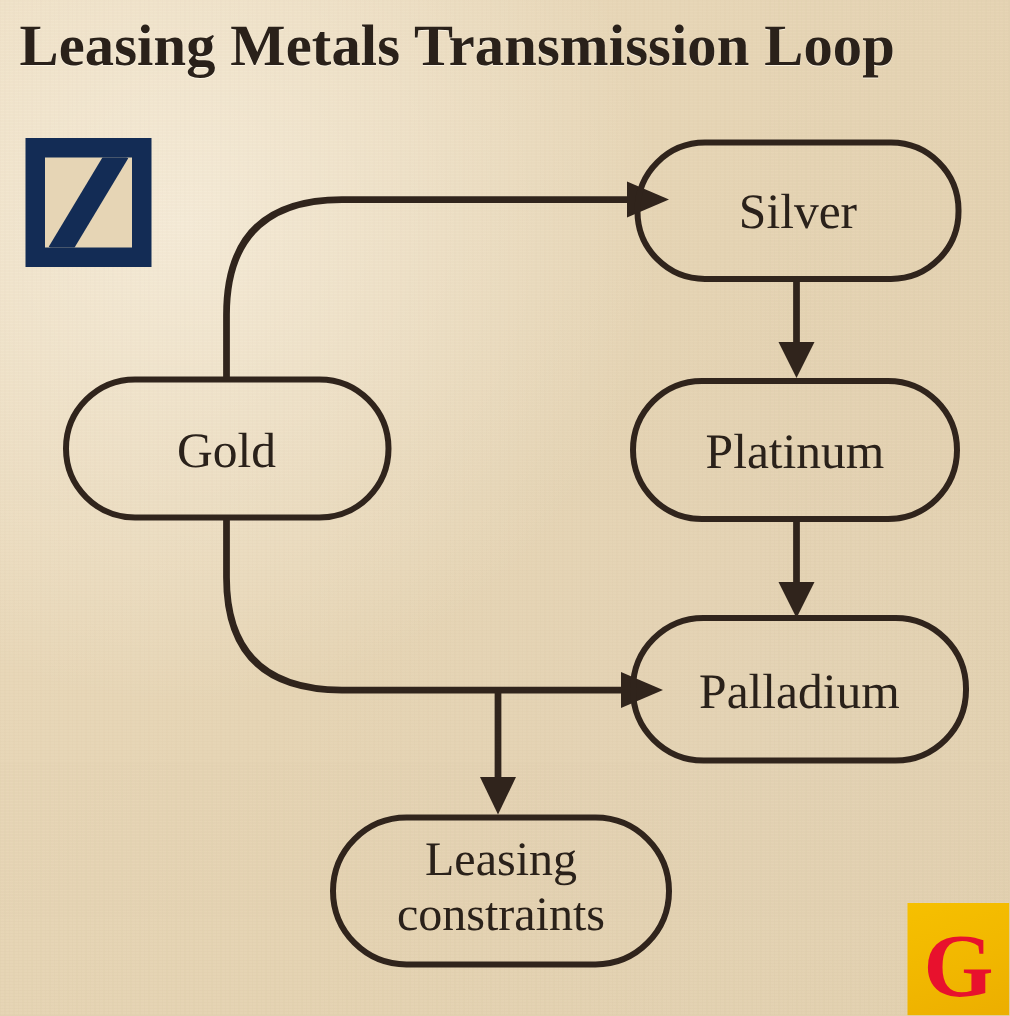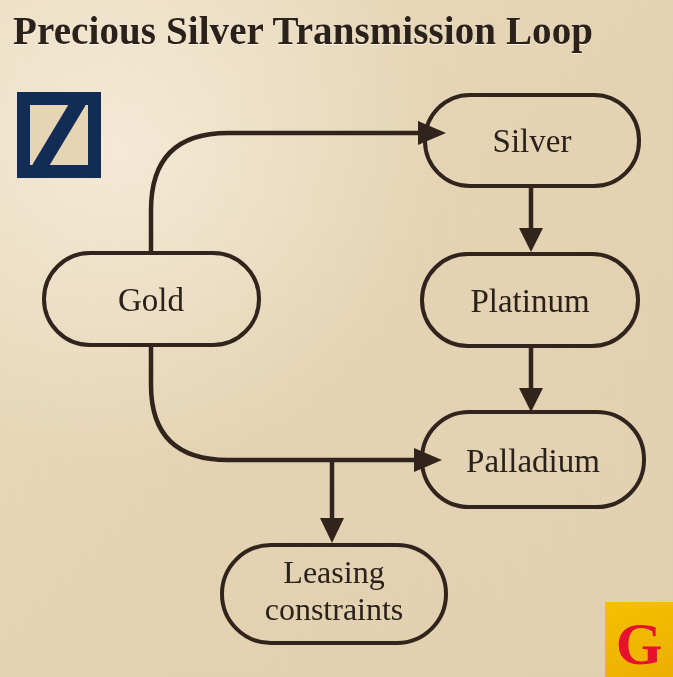--- a/index.html
+++ b/index.html
@@ -117,21 +117,21 @@
   }
   .arrowhead { fill: #30241c; }
 </style>
 </head>
 <body>
 
 <div id="stage">
 
   <div id="grain"></div>
 
-  <div id="title">Precious Silver Transmission Loop</div>
+  <div id="title">Leasing Metals Transmission Loop</div>
 
   <div id="db-logo">
     <div class="inner">
       <div class="slash"></div>
     </div>
   </div>
 
   <div id="g-logo">
     <div class="glyph">G</div>
   </div>

